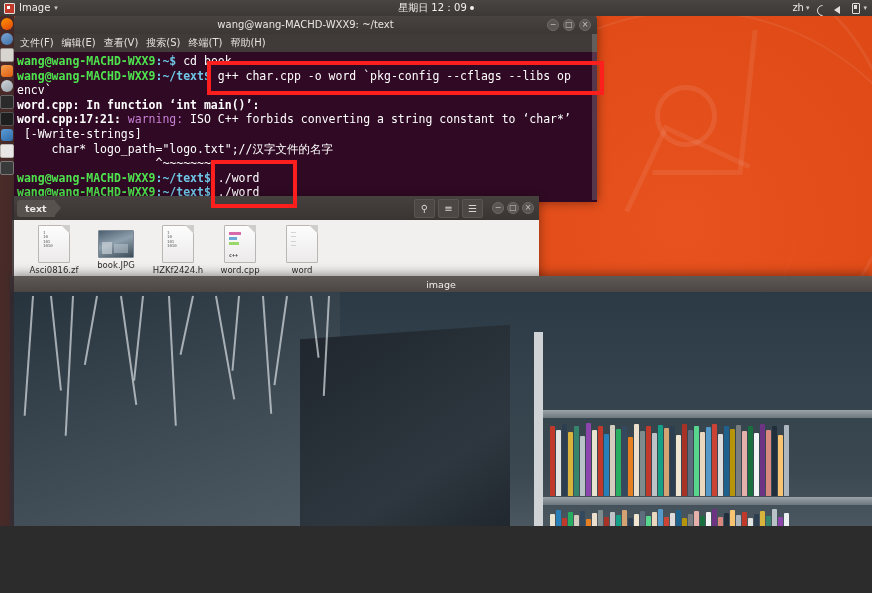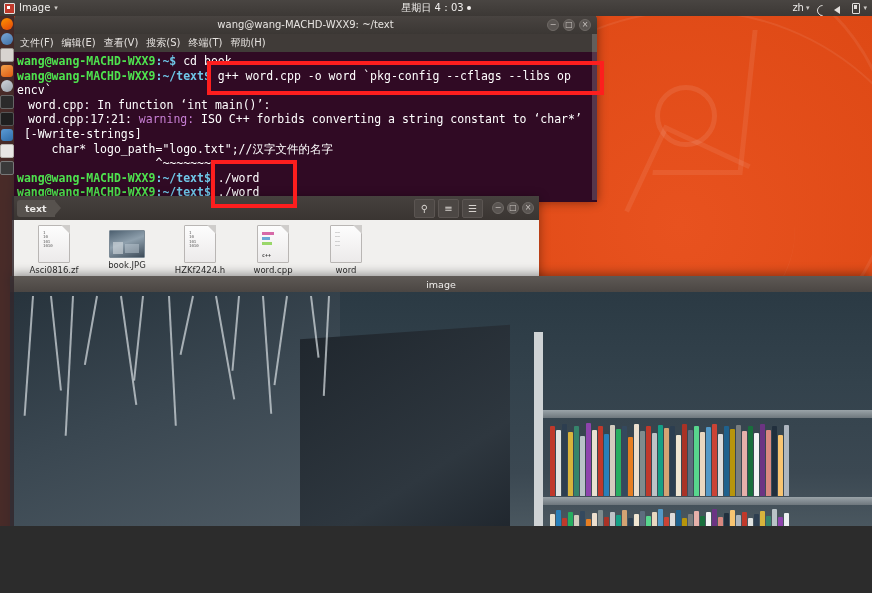--- a/index.html
+++ b/index.html
@@ -146,21 +146,21 @@
   .term-menu span { cursor: default; }
   .term-body {
     height: 148px; background: #300a24; overflow: hidden;
     font-family: "DejaVu Sans Mono", "Liberation Mono", monospace;
     font-size: 11.5px; line-height: 14.6px; padding: 2px 3px 0 3px;
     color: #ffffff; white-space: pre; position: relative;
   }
   .t-user { color: #4ee24e; font-weight: bold; }
   .t-path { color: #6fc7e8; font-weight: bold; }
   .t-white { color: #ffffff; }
-  .t-bold { color: #ffffff; font-weight: normal; margin-left: 11px; }
+  .t-bold { color: #ffffff; font-weight: bold; }
   .t-purple { color: #c77fd4; }
   .term-scroll {
     position: absolute; right: 0; top: 20px; width: 5px; height: 166px;
     background: rgba(255,255,255,0.18); z-index: 21;
   }
   .redbox {
     position: absolute; border: 4px solid #fd1e1e; z-index: 40;
     pointer-events: none;
   }
   .redbox.b1 { left: 207px; top: 61px; width: 389px; height: 26px; }
@@ -186,21 +186,21 @@
   }
   .fm-tools { margin-left: auto; display: flex; align-items: center; gap: 3px; }
   .fm-btn {
     width: 19px; height: 17px; background: #4c4744; border: 1px solid #5b5552;
     border-radius: 2px; display: flex; align-items: center; justify-content: center;
     color: #d6d2ce; font-size: 10px;
   }
   .fm-wbtns { display: flex; gap: 3px; margin-left: 6px; }
   .fm-body {
     height: 64px; background: #f1f0ee; display: flex; align-items: flex-start;
-    padding: 5px 0 0 16px; gap: 21px;
+    padding: 5px 0 0 16px; gap: 10px;
   }
   .fitem { width: 52px; text-align: center; }
   .ficon {
     width: 30px; height: 36px; margin: 0 auto 2px auto; position: relative;
     background: linear-gradient(180deg,#fdfdfd 0%, #eceaea 100%);
     border: 1px solid #b9b6b4; border-radius: 1px;
   }
   .ficon::after {
     content: ''; position: absolute; right: -1px; top: -1px;
     width: 0; height: 0; border-left: 9px solid transparent;
@@ -305,21 +305,21 @@
     <div class="wp-swoosh"></div>
   </div>
 
   <div class="top-panel">
     <div class="tp-left">
       <div class="tp-appicon"></div>
       <span class="tp-label">Image</span>
       <span class="caret">▾</span>
     </div>
     <div class="tp-center">
-      <span>星期日 4：03</span><span class="tp-clockdot"></span>
+      <span>星期日 12：09</span><span class="tp-clockdot"></span>
     </div>
     <div class="tp-right">
       <div class="ind">
         <span>zh</span>
         <span class="caret">▾</span>
       </div>
       <div class="ico-wifi"></div>
       <div class="ico-vol"></div>
       <div class="ind">
         <div class="ico-bat"></div>
@@ -358,21 +358,21 @@
     </div>
     <div class="term-menu">
       <span>文件(F)</span>
       <span>编辑(E)</span>
       <span>查看(V)</span>
       <span>搜索(S)</span>
       <span>终端(T)</span>
       <span>帮助(H)</span>
     </div>
     <div class="term-body"><span class="t-user">wang@wang-MACHD-WXX9</span><span class="t-path">:~$</span><span class="t-white"> cd book</span>
-<span class="t-user">wang@wang-MACHD-WXX9</span><span class="t-path">:~/text$</span><span class="t-white"> g++ word.cpp -o word `pkg-config --cflags --libs op</span>
+<span class="t-user">wang@wang-MACHD-WXX9</span><span class="t-path">:~/text$</span><span class="t-white"> g++ char.cpp -o word `pkg-config --cflags --libs op</span>
 <span class="t-white">encv`</span>
 <span class="t-bold">word.cpp: In function ‘int main()’:</span>
 <span class="t-bold">word.cpp:17:21: </span><span class="t-purple">warning: </span><span class="t-white">ISO C++ forbids converting a string constant to ‘char*’</span>
 <span class="t-white"> [-Wwrite-strings]</span>
 <span class="t-white">     char* logo_path="logo.txt";//汉字文件的名字</span>
 <span class="t-white">                    ^~~~~~~~~~</span>
 <span class="t-user">wang@wang-MACHD-WXX9</span><span class="t-path">:~/text$</span><span class="t-white"> ./word</span>
 <span class="t-user">wang@wang-MACHD-WXX9</span><span class="t-path">:~/text$</span><span class="t-white"> ./word</span></div>
     <div class="term-scroll"></div>
   </div>

